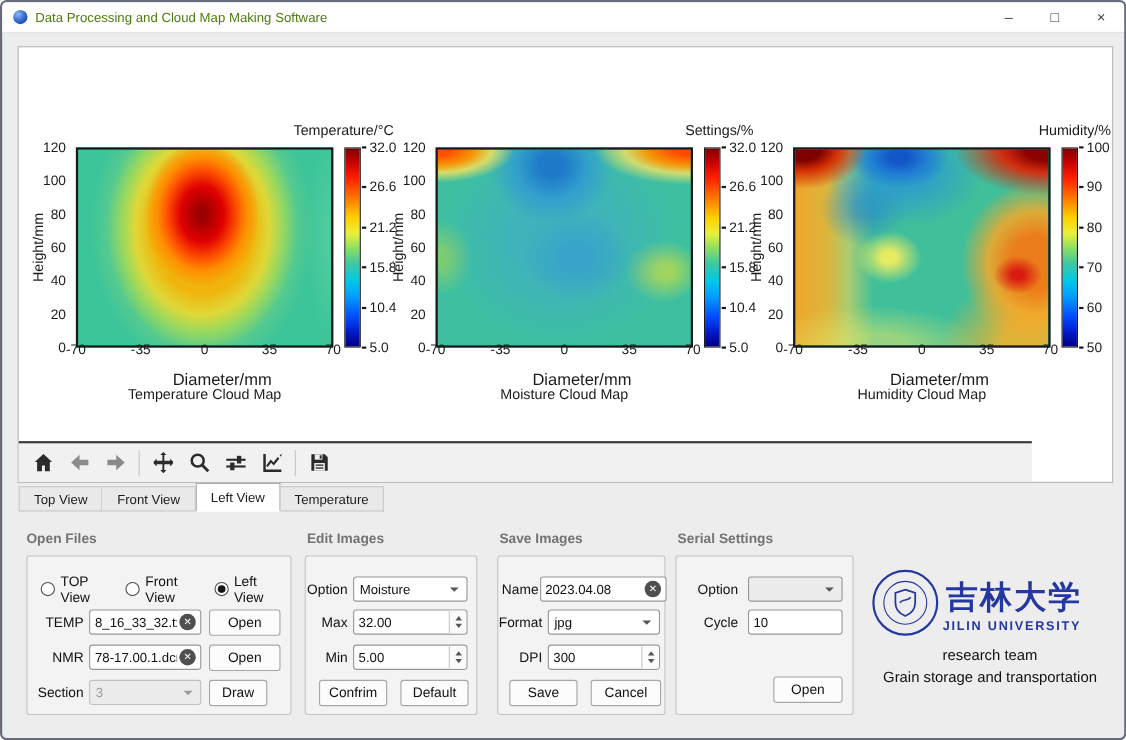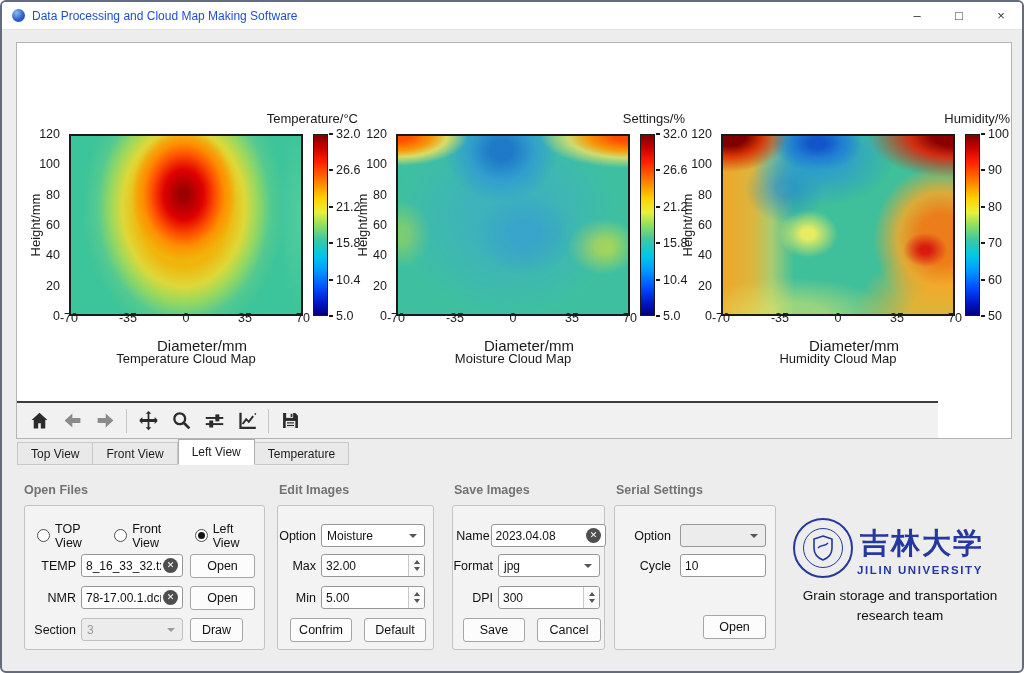--- a/index.html
+++ b/index.html
@@ -5,21 +5,21 @@
   * { margin:0; padding:0; box-sizing:border-box; }
   html,body { width:1024px; height:673px; font-family:"Liberation Sans", sans-serif; }
   .window { position:relative; width:1024px; height:673px; background:#ededed;
             border:2px solid #646b7c; border-radius:6px; overflow:hidden; }
 
   
   .titlebar { position:absolute; left:0; top:0; width:100%; height:28px; background:#fff;
               border-bottom:1px solid #e3e3e3; display:flex; align-items:center; }
   .app-icon { width:13px; height:13px; border-radius:50%; margin:0 7px 0 10px;
               background:radial-gradient(circle at 35% 30%, #8cb8f2, #2c62c9 55%, #123f9a); }
-  .title-text { font-size:12px; color:#1d4ed8; }
+  .title-text { font-size:12px; color:#4d7c0f; }
   .win-controls { margin-left:auto; display:flex; align-items:center; height:100%; }
   .win-btn { width:42px; text-align:center; font-size:13px; color:#3a3a3a; cursor:default; line-height:28px; }
 
   
   .figure { position:absolute; left:14px; top:40px; width:996px; height:397px;
             background:#fff; border:1px solid #b3b3b8; }
   .plot { position:absolute; width:345px; height:270px; top:68px; font-size:12px; color:#1a1a1a; }
   .axes { position:absolute; left:52px; top:23px; width:234px; height:182px; border:2px solid #1a1a1a; }
   .yt { position:absolute; left:5px; width:38px; text-align:right; height:14px; line-height:14px; font-size:12.5px; }
   .xt { position:absolute; top:200px; width:44px; text-align:center; font-size:12.5px; }
@@ -414,17 +414,17 @@
     <div class="seal-inner">
       <svg width="22" height="26" viewBox="0 0 22 26">
         <path d="M11 1 20 4v9c0 6-4 10-9 12C6 23 2 19 2 13V4z" fill="none" stroke="#2438a0" stroke-width="1.6"></path>
         <path d="M6 13c3-4 7-1 10-5" fill="none" stroke="#2438a0" stroke-width="1.4"></path>
       </svg>
     </div>
   </div>
   <div class="cn-name">吉林大学</div>
   <div class="en-name">JILIN UNIVERSITY</div>
   <div class="team">
+    <div>research team</div>
     <div>Grain storage and transportation</div>
-    <div>research team</div>
   </div>
 
 </div>
 
 </body></html>

